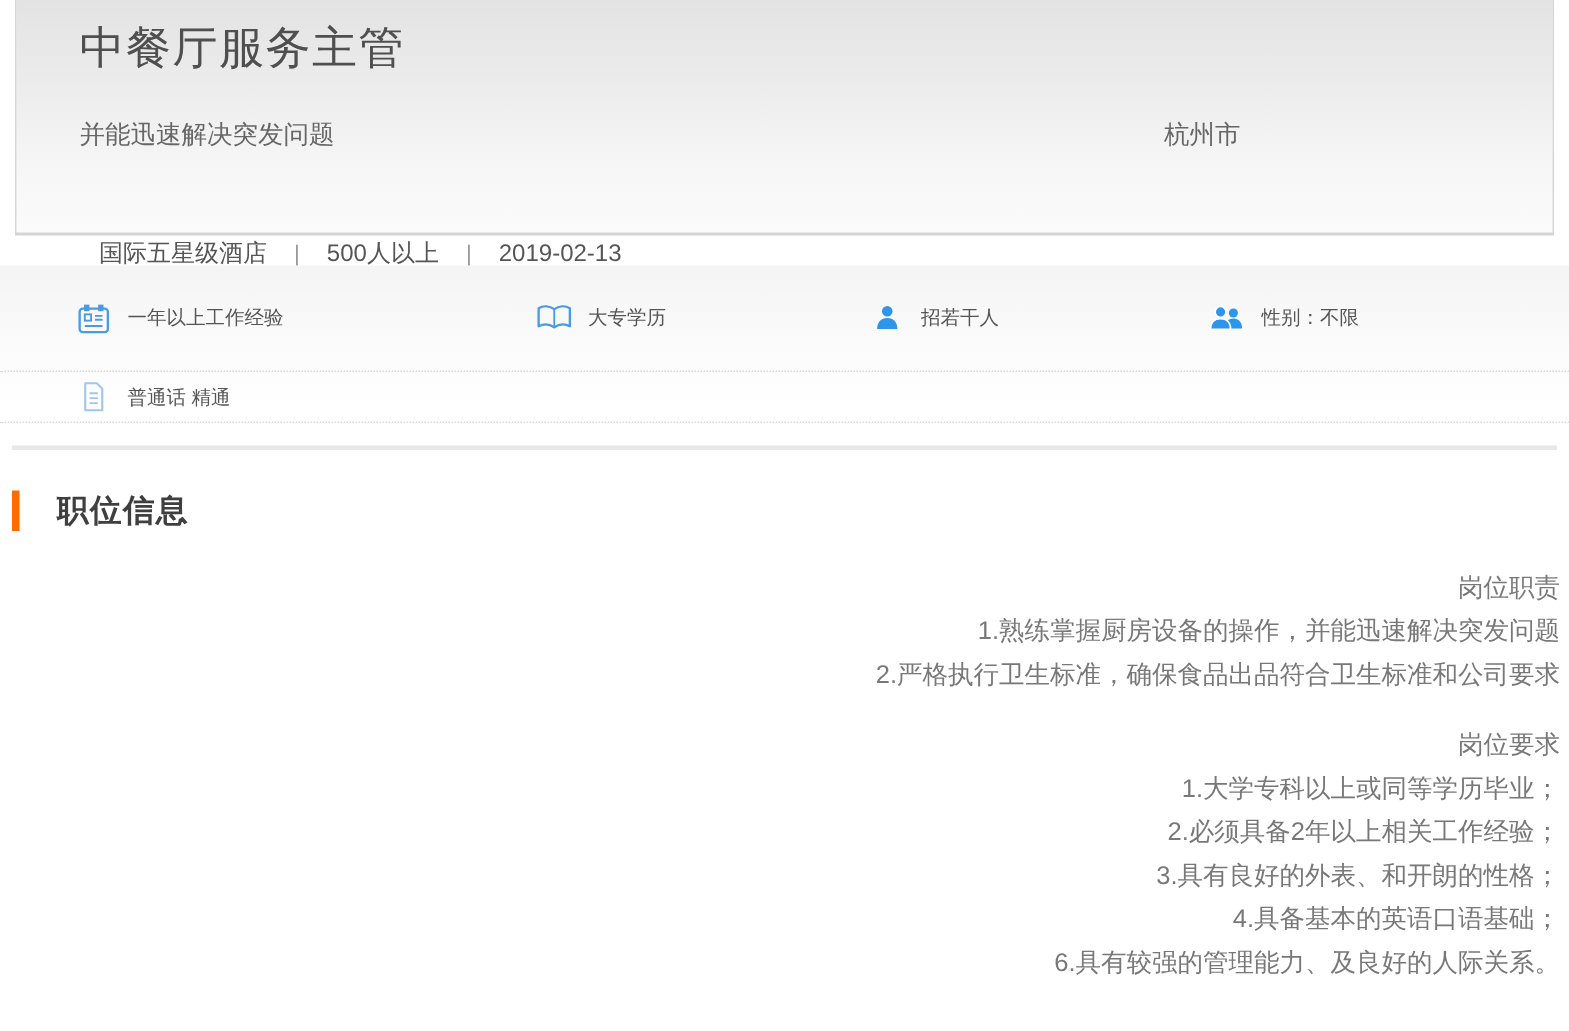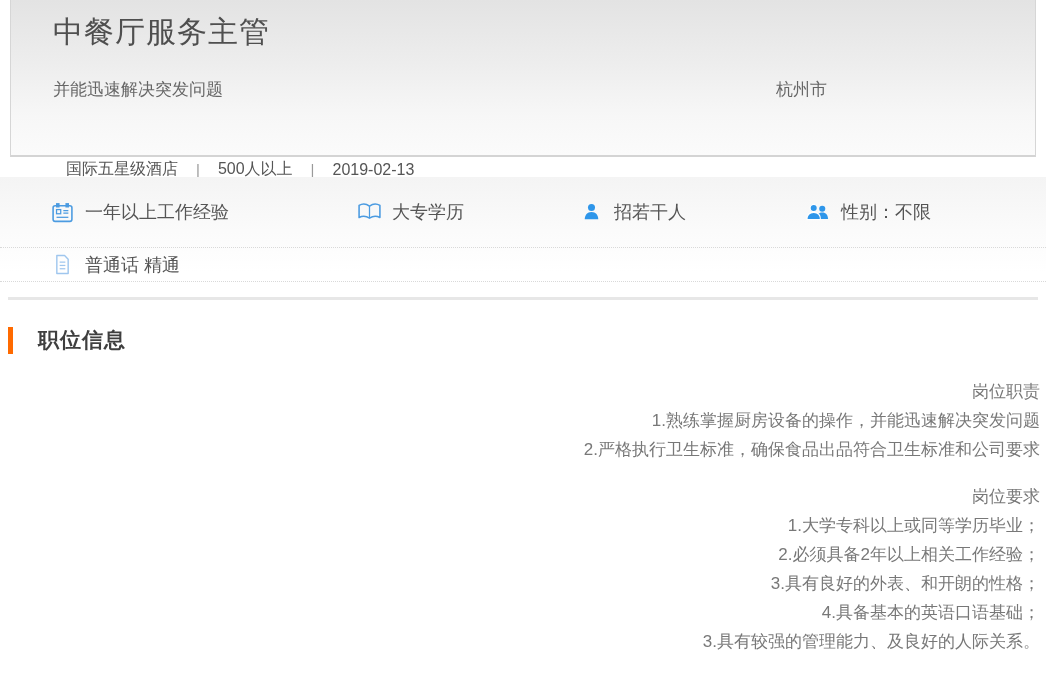--- a/index.html
+++ b/index.html
@@ -25,21 +25,21 @@
     background: linear-gradient(180deg, #f4f4f4 0%, #fbfbfb 45%, #ffffff 80%);
   }
   .summary-row { position:absolute; left:48px; right:10px; display:flex; align-items:center; }
   .summary-row.r1 { top:0; height:70px; }
   .summary-row.r2 { top:71px; height:33px; }
   .dash-sep { position:absolute; left:0; right:0; border-top:1px dotted #d9d9d9; }
   .dash-sep.d1 { top:70px; }
   .dash-sep.d2 { top:104px; }
   .summary-item { display:flex; align-items:center; }
   .summary-item .icn { display:flex; align-items:center; justify-content:center; width:28px; margin-right:9px; }
-  .summary-item .lbl { font-size:18px; color:#555555; white-space:nowrap; }
+  .summary-item .lbl { font-size:13px; color:#555555; white-space:nowrap; }
   .w1 { width:307px; } .w2 { width:222px; } .w3 { width:225px; } .w5 { width:252px; }
 
   
   :root { --blue-outline:#4b9be1; --blue-solid:#2e96ea; --blue-light:#9fc6ee; --accent-orange:#ff6a00; }
   .ic-o  { stroke:var(--blue-outline); fill:none; }
   .ic-of { fill:var(--blue-outline); stroke:none; }
   .ic-s  { fill:var(--blue-solid); stroke:none; }
   .ic-sw { fill:var(--blue-solid); stroke:#ffffff; }
   .ic-l  { stroke:var(--blue-light); fill:none; }
   .ic-w  { stroke:#ffffff; fill:none; }
@@ -158,16 +158,16 @@
   <div class="description">
     <div class="desc-line">岗位职责</div>
     <div class="desc-line">1.熟练掌握厨房设备的操作，并能迅速解决突发问题</div>
     <div class="desc-line">2.严格执行卫生标准，确保食品出品符合卫生标准和公司要求</div>
     <div class="desc-line blank"></div>
     <div class="desc-line">岗位要求</div>
     <div class="desc-line">1.大学专科以上或同等学历毕业；</div>
     <div class="desc-line">2.必须具备2年以上相关工作经验；</div>
     <div class="desc-line">3.具有良好的外表、和开朗的性格；</div>
     <div class="desc-line">4.具备基本的英语口语基础；</div>
-    <div class="desc-line">3.具有较强的管理能力、及良好的人际关系。</div>
+    <div class="desc-line">6.具有较强的管理能力、及良好的人际关系。</div>
   </div>
 
 </div>
 
 </body></html>

